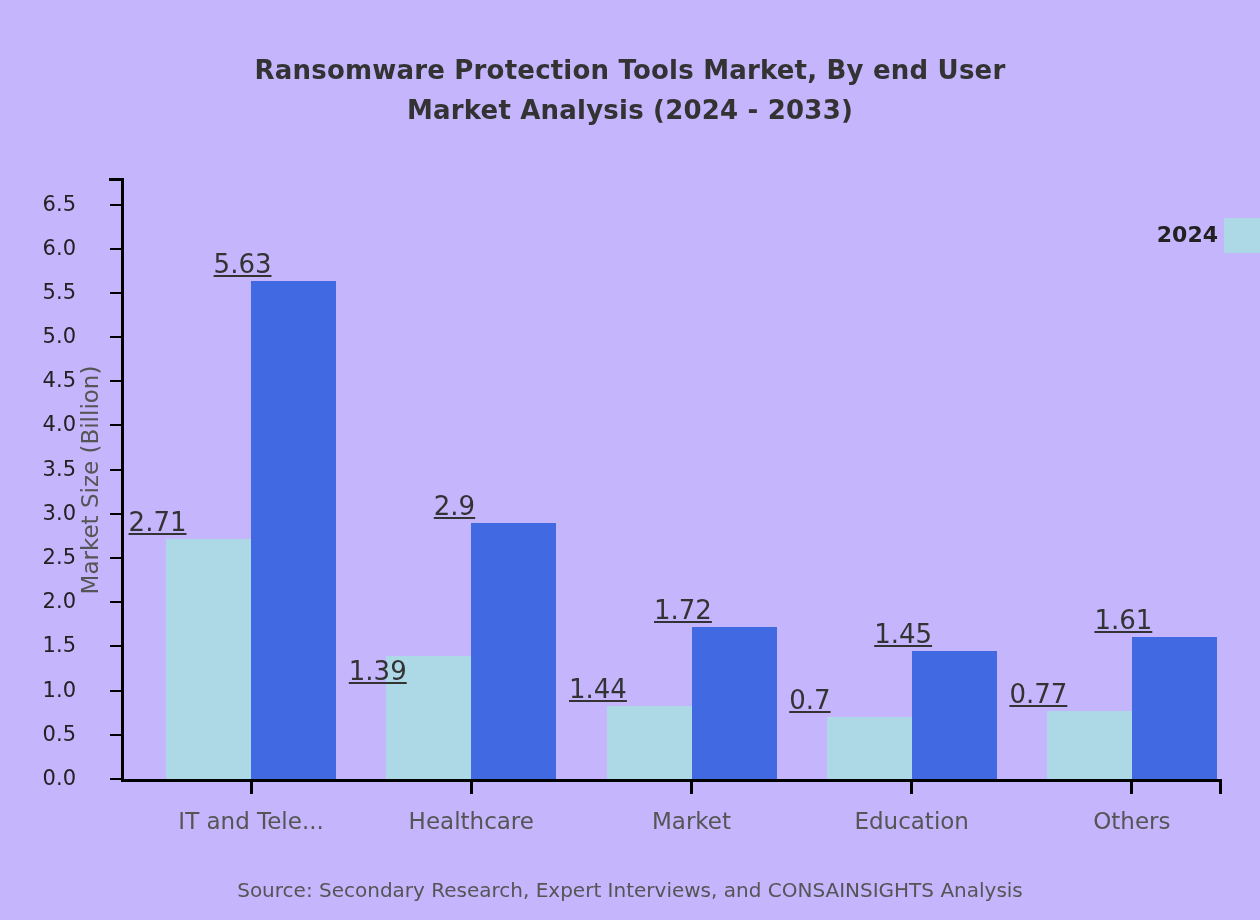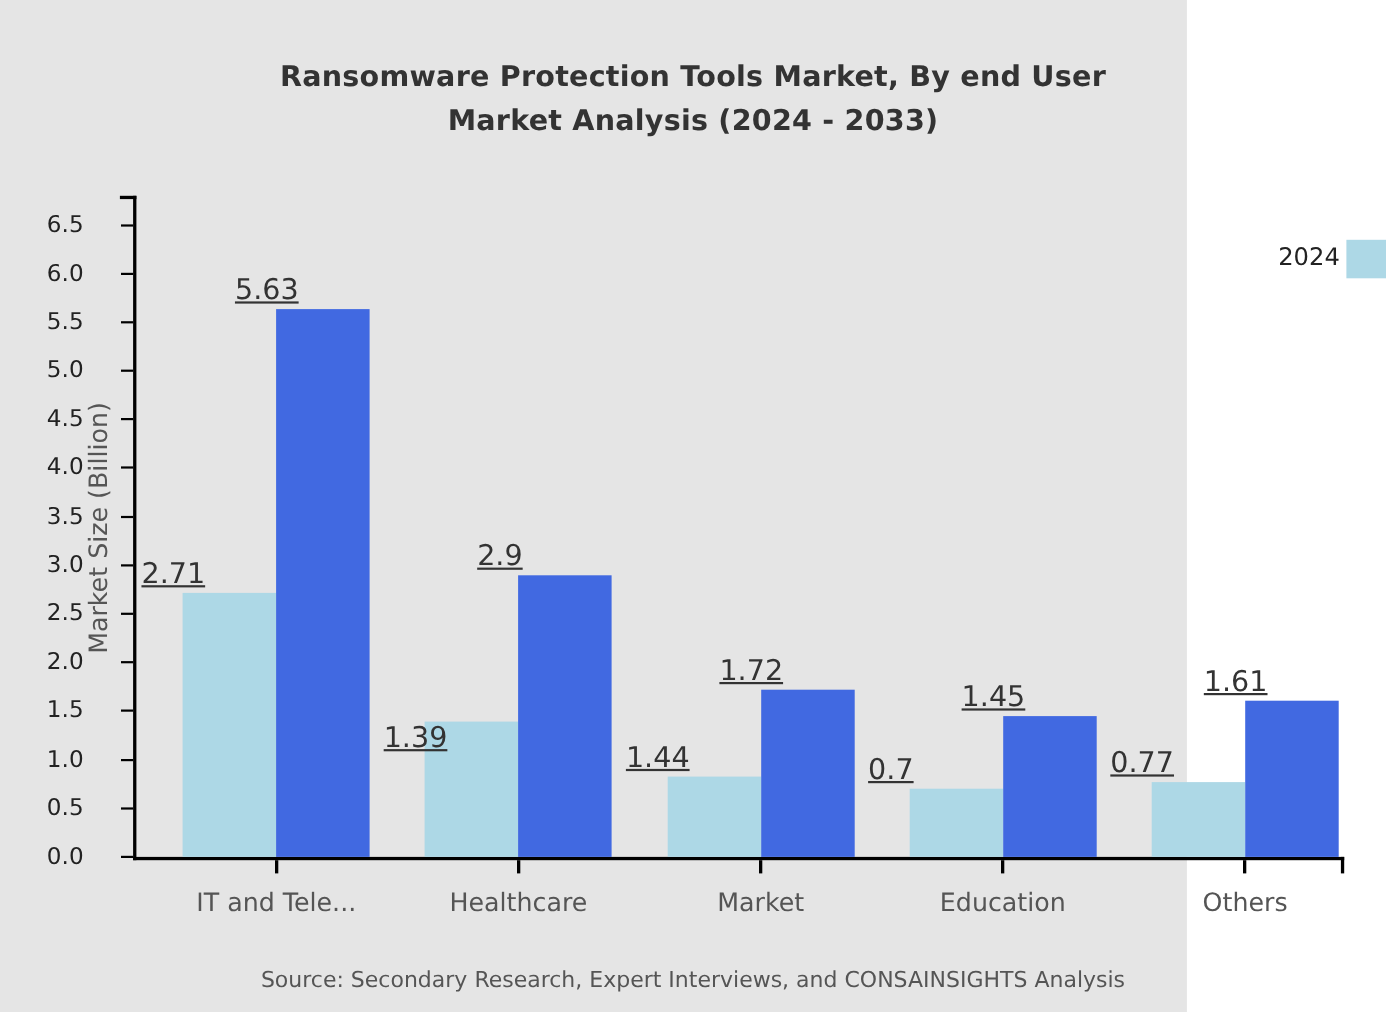--- a/index.html
+++ b/index.html
@@ -9,23 +9,23 @@
   }
   body {
     width: 1260px;
     height: 920px;
     font-family: "DejaVu Sans", sans-serif;
     overflow: hidden;
   }
 
   #canvas {
     position: relative;
-    width: 1079px;
+    width: 1260px;
     height: 920px;
-    background: #e5e5e5;
+    background: #c4b5fd;
   }
 
   
   .title-block {
     position: absolute;
     left: 0;
     top: 50px;
     width: 1260px;
     text-align: center;
     color: #333333;
@@ -148,20 +148,21 @@
     text-decoration: underline;
   }
 
   
   .legend {
     position: absolute;
     left: 1128px;
     top: 218px;
     width: 132px;
     height: 90px;
+    font-weight: bold;
   }
   .legend-row {
     position: absolute;
     left: 0;
     width: 132px;
     height: 36px;
   }
   .legend-label {
     position: absolute;
     left: 0px;

